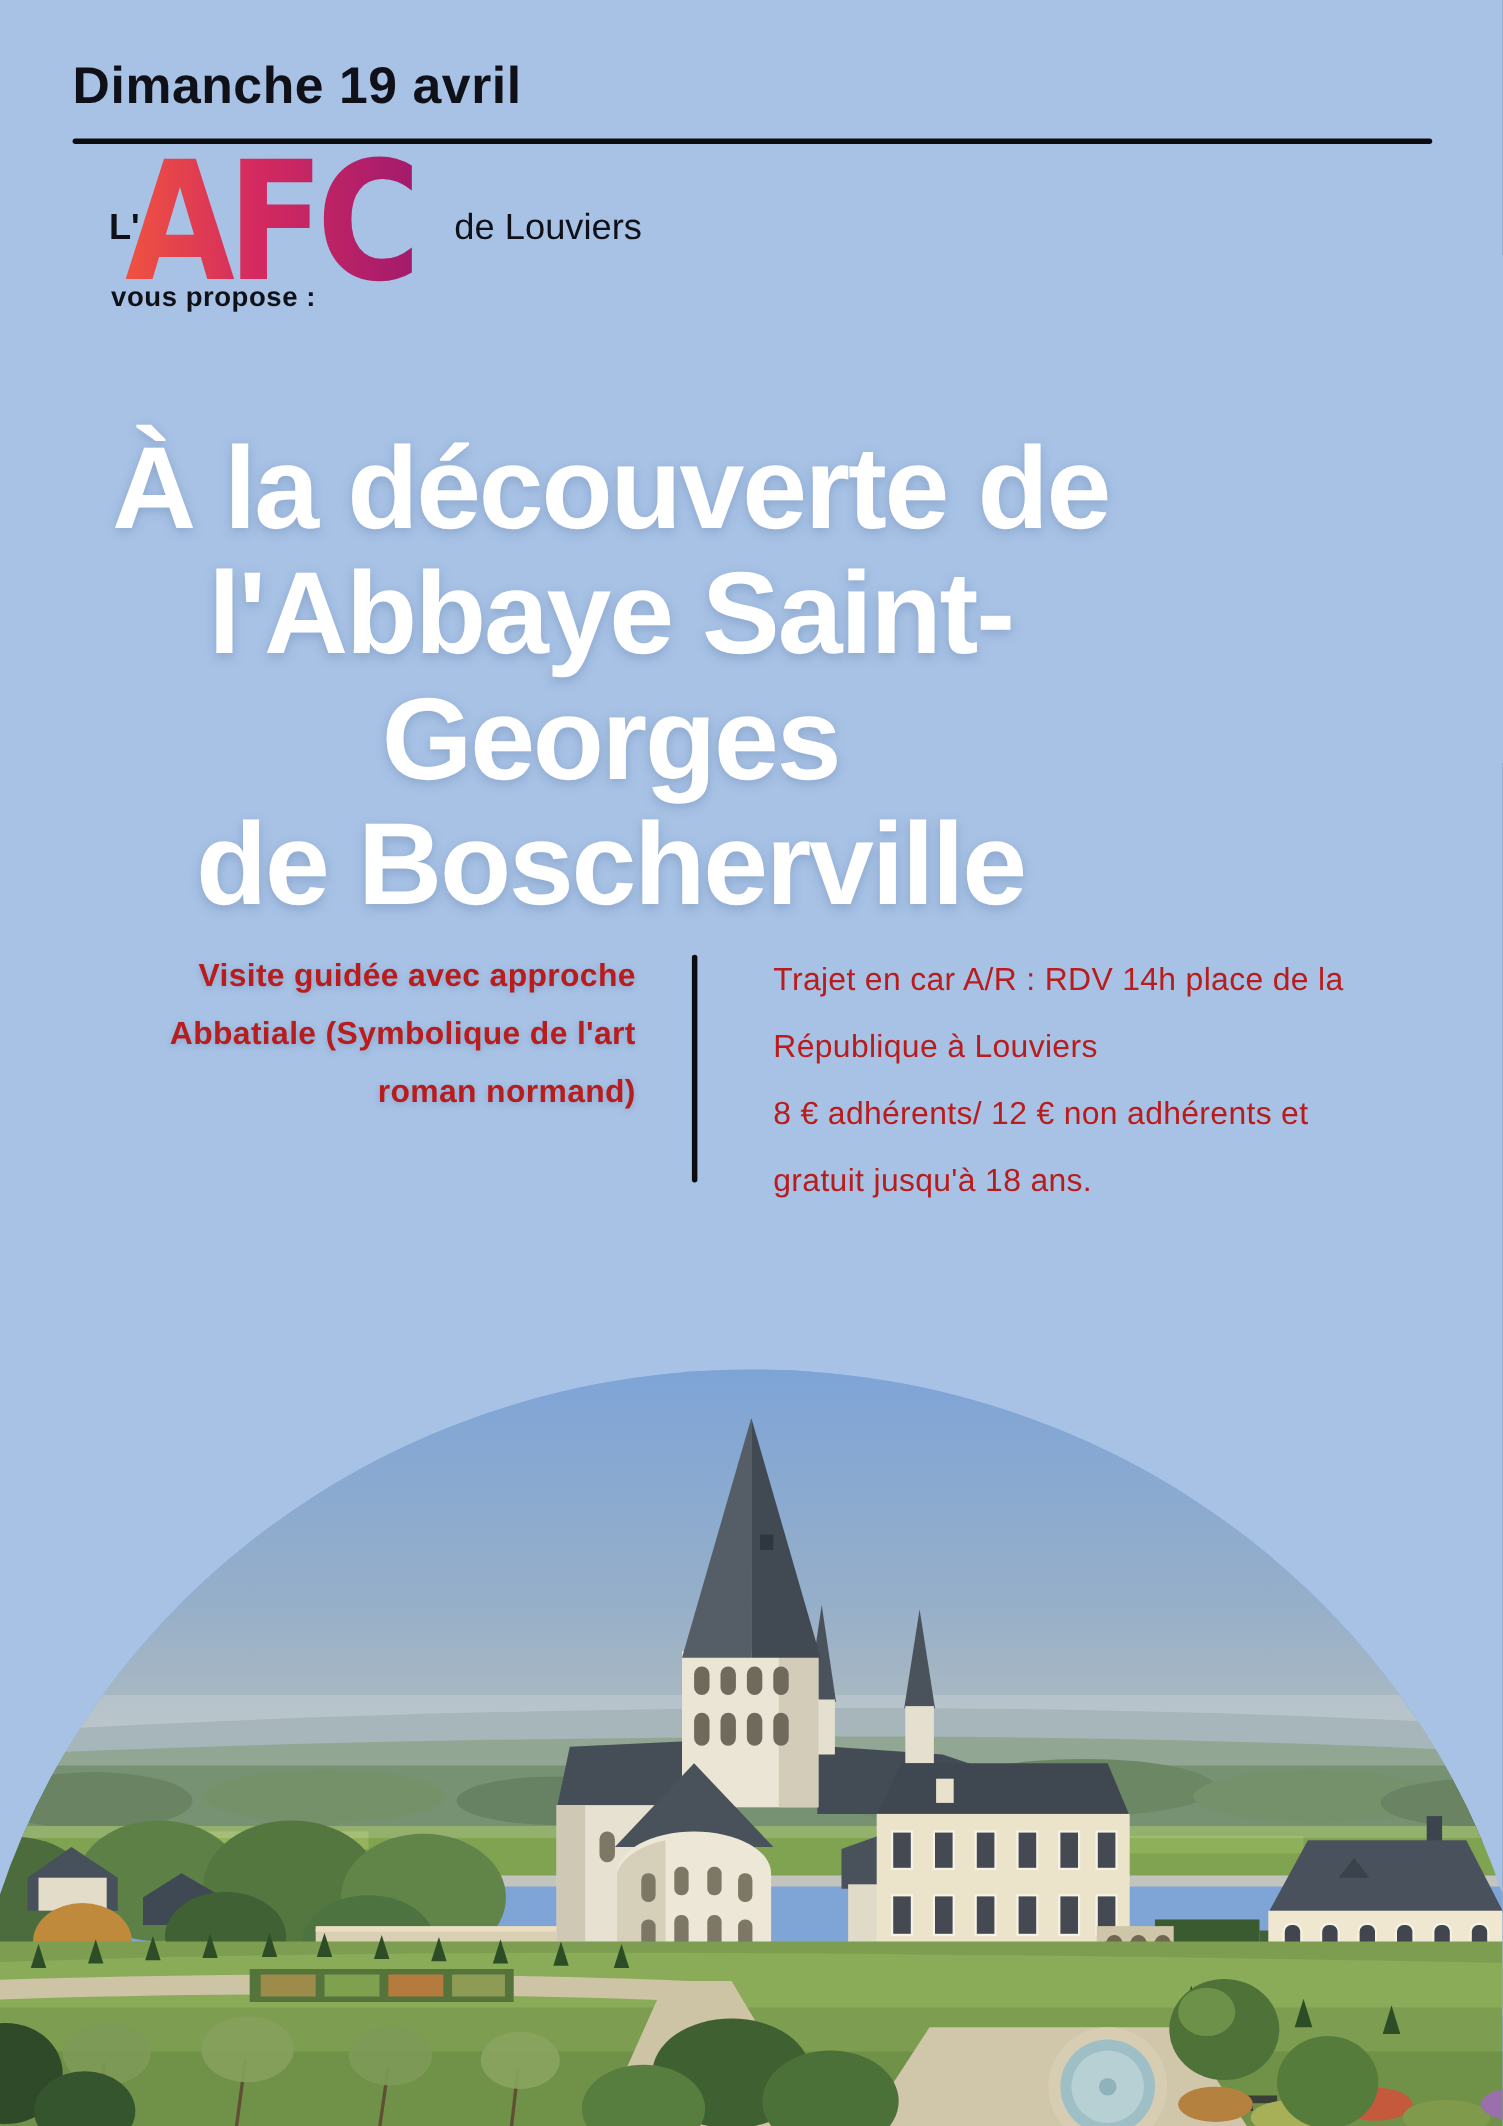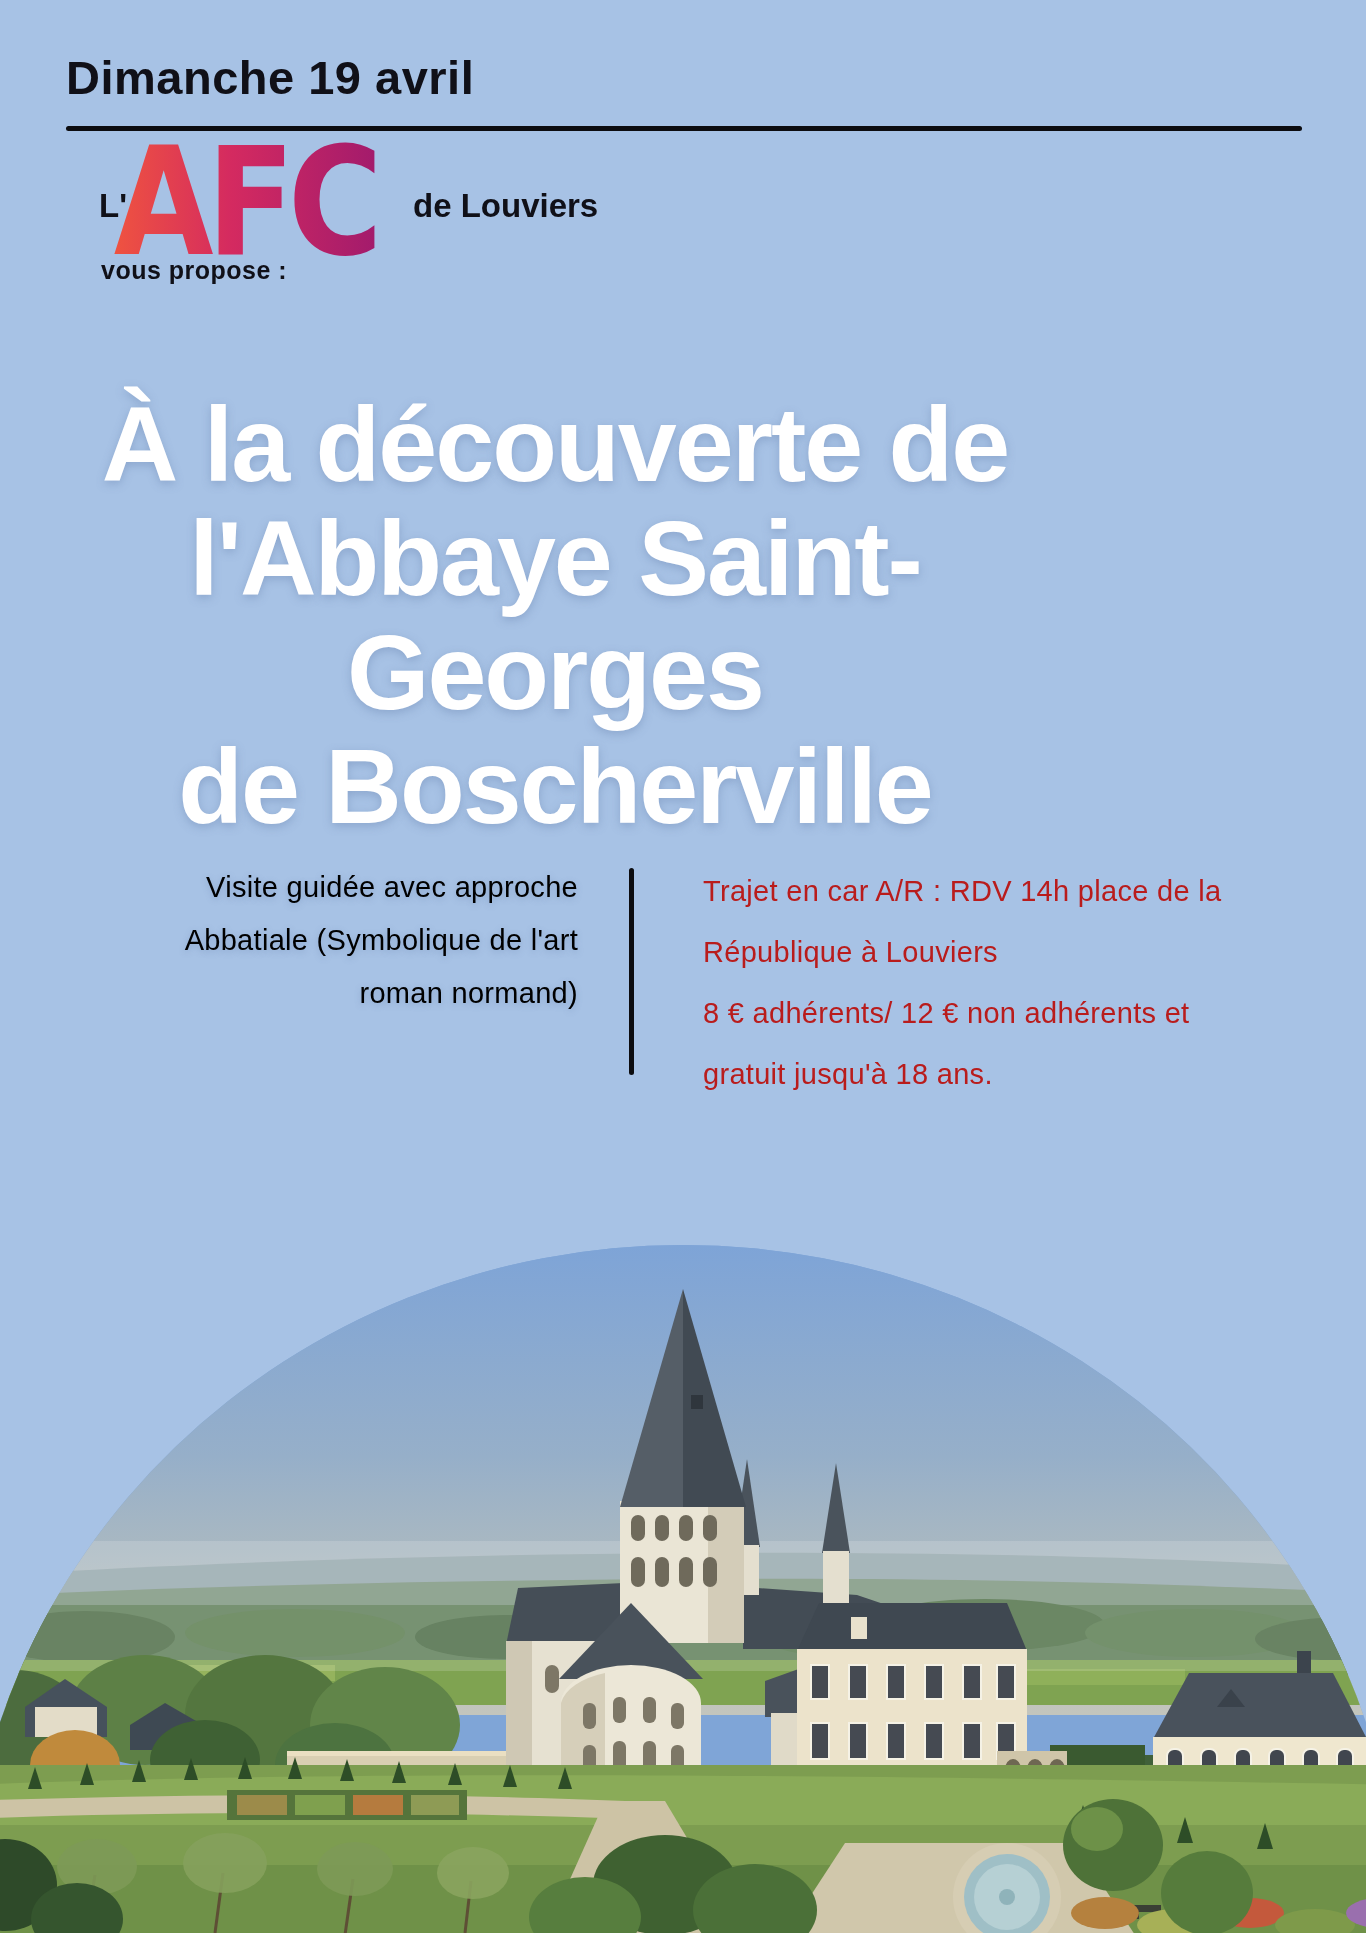--- a/index.html
+++ b/index.html
@@ -18,42 +18,42 @@
     position:absolute; left:66px; top:126px; width:1236px; height:5px;
     background:#0c0c10; border-radius:3px;
   }
   .intro-prefix{
     position:absolute; left:99px; top:187px;
     font-size:33px; font-weight:bold;
   }
   .afc-logo{ position:absolute; left:112px; top:138px; }
   .org-suffix{
     position:absolute; left:413px; top:187px;
-    font-size:33px; font-weight:bold;
+    font-size:33px; font-weight:normal;
   }
   .inscriptions{
     position:absolute; left:800px; top:157px; width:500px;
     text-align:right; font-size:33px; font-weight:bold; letter-spacing:.3px;
   }
   .propose{
     position:absolute; left:101px; top:256px;
     font-size:25px; font-weight:bold; letter-spacing:.5px;
   }
   
   .event-title{
     position:absolute; left:0; top:387px; width:1110px;
     text-align:center; color:#ffffff;
     font-size:106px; line-height:114px; font-weight:bold; letter-spacing:-2px;
     text-shadow:0 3px 10px rgba(90,115,160,.35);
   }
   
   .left-details{
     position:absolute; left:128px; top:861px; width:450px;
-    text-align:right; color:#000000;
-    font-size:29px; line-height:53px; font-weight:normal; letter-spacing:.3px;
+    text-align:right; color:#b91c1c;
+    font-size:29px; line-height:53px; font-weight:bold; letter-spacing:.3px;
     text-shadow:0 2px 6px rgba(90,115,160,.35);
   }
   .col-divider{
     position:absolute; left:629px; top:868px; width:5px; height:207px;
     background:#0c0c10; border-radius:3px;
   }
   .right-details{
     position:absolute; left:703px; top:861px; width:580px;
     text-align:left; color:#b91c1c;
     font-size:29px; line-height:61px; font-weight:500; letter-spacing:.3px;

